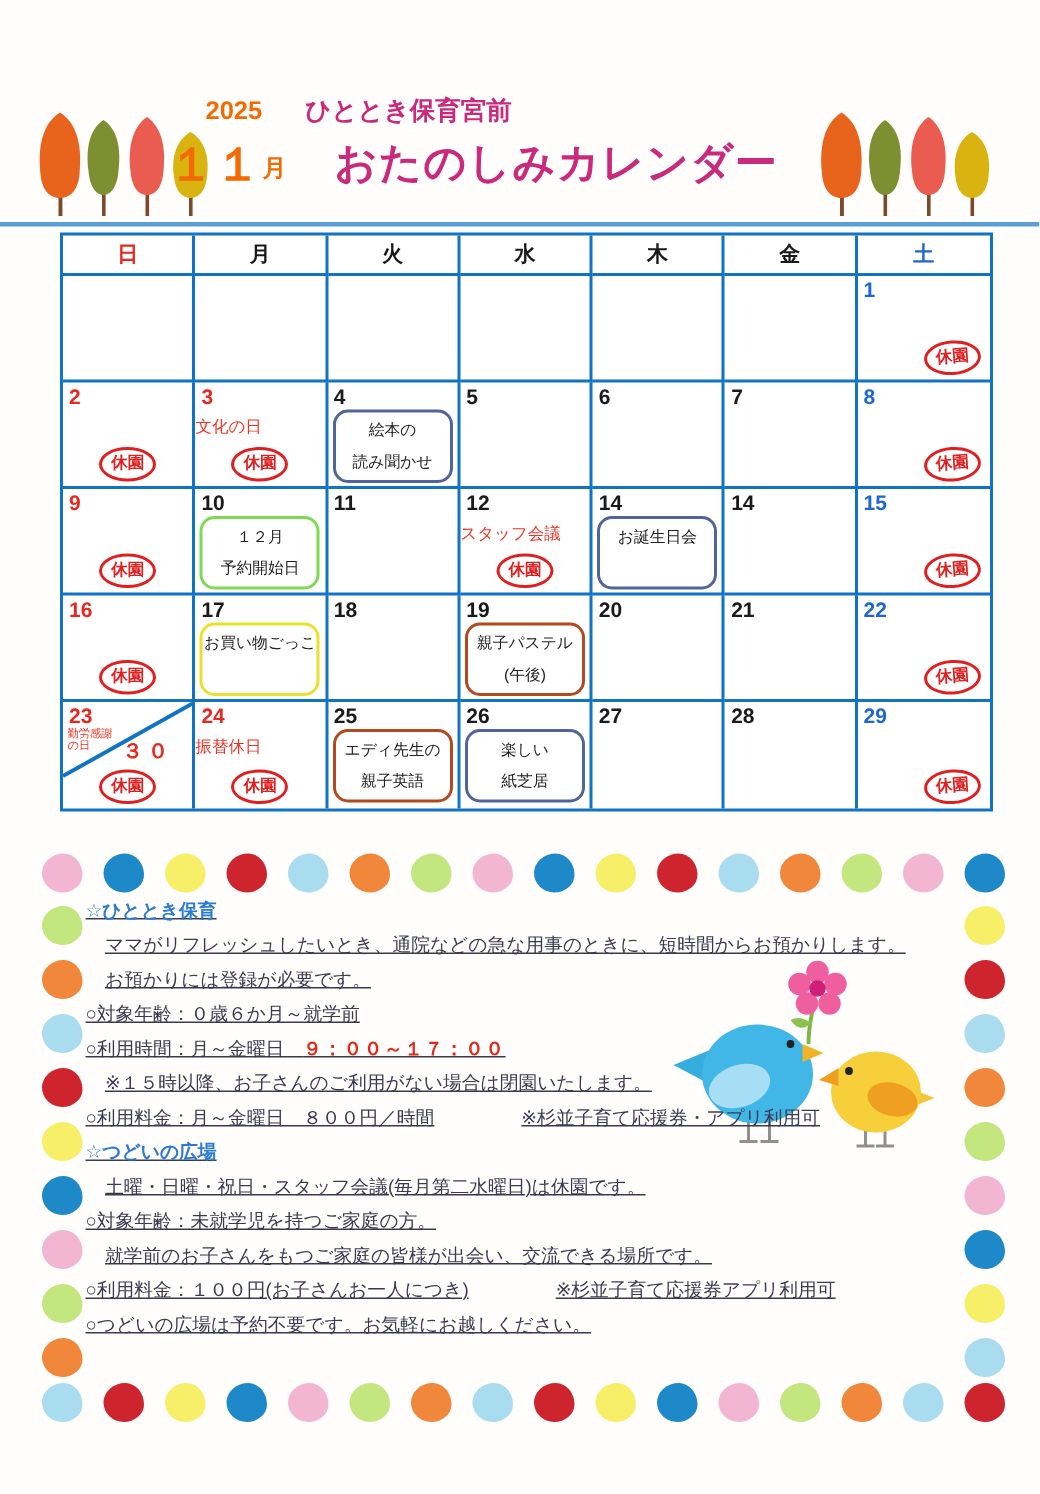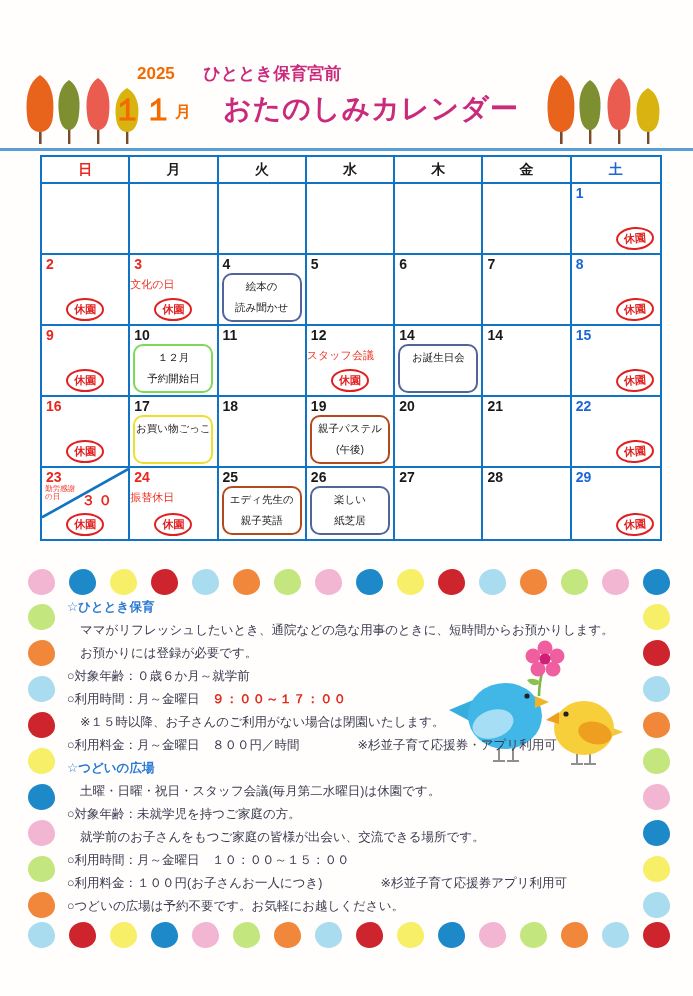--- a/index.html
+++ b/index.html
@@ -41,21 +41,21 @@
   .stamp { position:absolute; bottom:3px; border:2px solid var(--stamp-red); color:var(--stamp-red);
            border-radius:50%; font-size:11px; font-weight:bold; padding:4px 6px; line-height:1;
            white-space:nowrap; background:rgba(255,255,255,.0); }
   .stamp.bc { left:50%; transform:translateX(-50%); }
   .stamp.br { right:6px; transform:rotate(-4deg); }
   .diag { position:absolute; inset:0; width:100%; height:100%; }
   .hsmall { color:var(--event-red); font-size:7.5px; line-height:8px; padding-left:3px; }
   .date2 { position:absolute; top:24px; right:13px; color:var(--sunday-red); font-weight:bold; font-size:14px; letter-spacing:3px; }
   
   .dot { position:absolute; width:27px; height:26px; border-radius:54% 46% 50% 50% / 50% 55% 45% 50%; }
-  .info-lines { position:absolute; left:65px; top:596px; width:590px; font-size:12.5px; color:var(--info-text); }
+  .info-lines { position:absolute; left:55px; top:596px; width:590px; font-size:12.5px; color:var(--info-text);text-decoration:underline; }
   .iline { height:23px; line-height:23px; white-space:nowrap; }
   .iline.h { color:var(--info-heading-blue); font-weight:bold; }
   .iline.i0 { padding-left:2px; } .iline.i1 { padding-left:15px; }
   .iline .red { color:var(--info-red); font-weight:bold; letter-spacing:1px; }
   .iline .gap { margin-left:58px;text-align:center; }
   .birds { position:absolute; left:443px; top:634px; }
 </style>
 </head>
 <body>
 
@@ -348,18 +348,17 @@
       <div class="iline i1"><span>ママがリフレッシュしたいとき、通院などの急な用事のときに、短時間からお預かりします。</span></div>
       <div class="iline i1"><span>お預かりには登録が必要です。</span></div>
       <div class="iline i0"><span>○対象年齢：０歳６か月～就学前</span></div>
       <div class="iline i0"><span>○利用時間：月～金曜日　</span><span class="red ">９：００～１７：００</span></div>
       <div class="iline i1"><span>※１５時以降、お子さんのご利用がない場合は閉園いたします。</span></div>
       <div class="iline i0"><span>○利用料金：月～金曜日　８００円／時間</span><span class="gap">※杉並子育て応援券・アプリ利用可</span></div>
       <div class="iline h i0"><span>☆つどいの広場</span></div>
       <div class="iline i1"><span>土曜・日曜・祝日・スタッフ会議(毎月第二水曜日)は休園です。</span></div>
       <div class="iline i0"><span>○対象年齢：未就学児を持つご家庭の方。</span></div>
       <div class="iline i1"><span>就学前のお子さんをもつご家庭の皆様が出会い、交流できる場所です。</span></div>
-      <div class="iline i0"><span>○利用時間：月～金曜日　１０：００～１５：００</span></div>
       <div class="iline i0"><span>○利用料金：１００円(お子さんお一人につき)</span><span class="gap">※杉並子育て応援券アプリ利用可</span></div>
       <div class="iline i0"><span>○つどいの広場は予約不要です。お気軽にお越しください。</span></div>
     </div>
 
 </div>
 
 </body></html>

